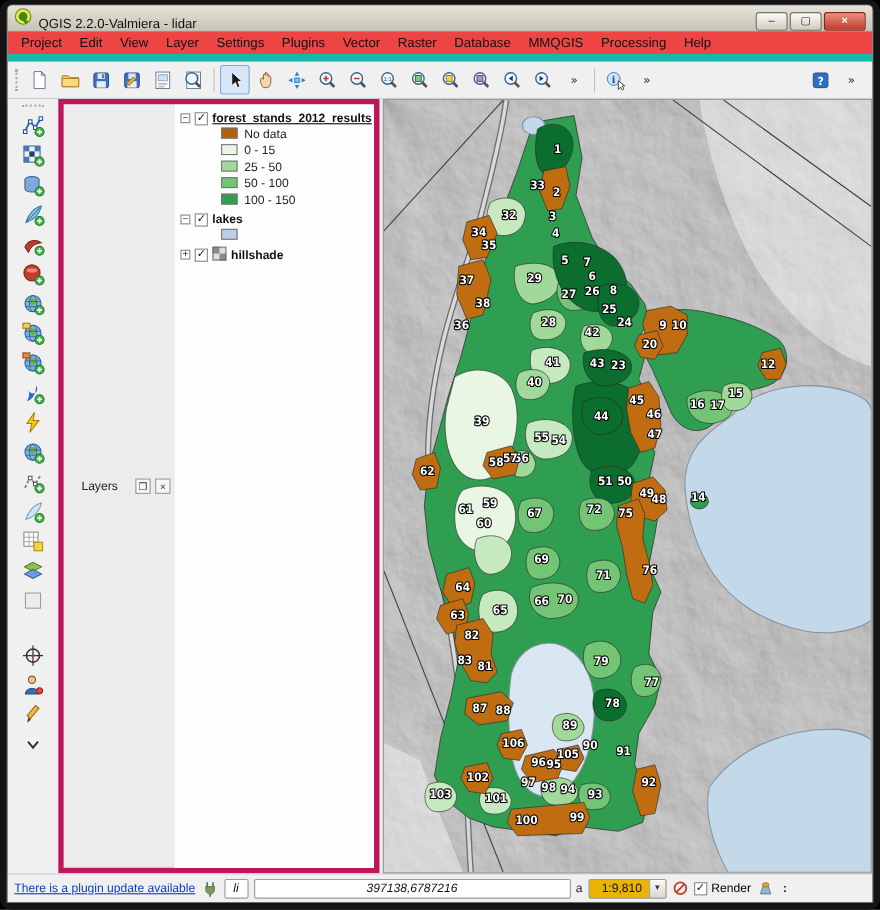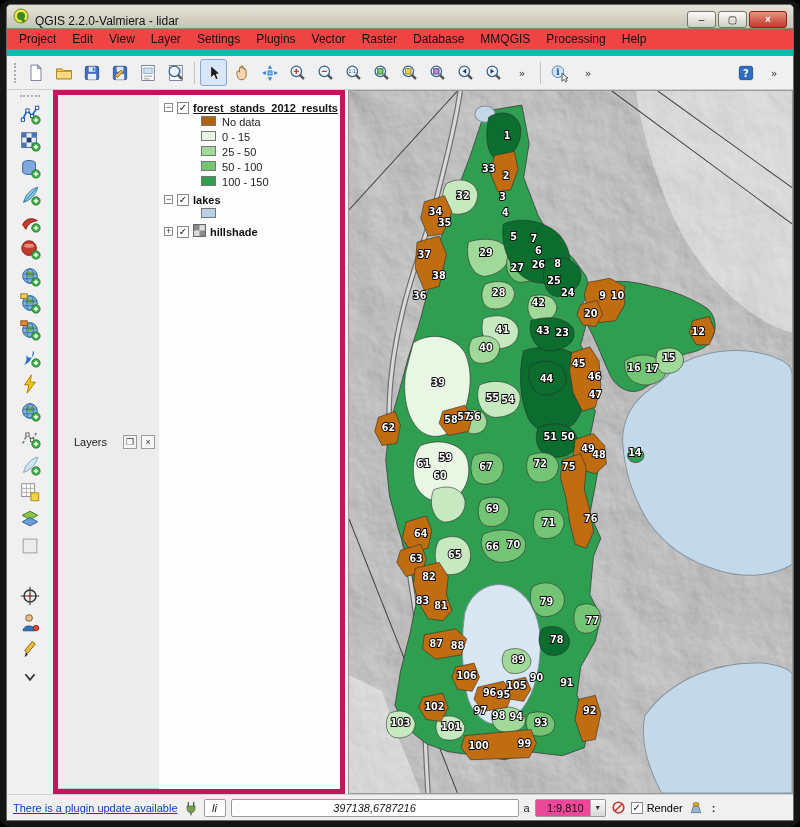--- a/index.html
+++ b/index.html
@@ -53,21 +53,21 @@
   .map-wrap { flex: 1; position: relative; border: 1px solid #9a9a9a; background: #cacaca; overflow: hidden; }
   .map-wrap svg { display: block; }
 
   
   .statusbar { flex: 0 0 26px; display: flex; align-items: center; gap: 5px; padding: 0 6px; background: #f0f0f0; border-top: 1px solid #cfcfcf; font-size: 11px; }
   .status-link { color: #0a40c2; white-space: nowrap; }
   .status-field { background: #fff; border: 1px solid #9a9a9a; border-radius: 2px; height: 18px; display: flex; align-items: center; justify-content: center; font-size: 11px; padding: 0 4px; color: #111; font-style: italic; }
   .small-field { width: 22px; }
   .coord { width: 288px; }
   .tiny-label { color: #222; }
-  .scale-combo { display: flex; align-items: center; background: #ec4899; border: 1px solid #9a9a9a; border-radius: 2px; height: 18px; overflow: hidden; }
+  .scale-combo { display: flex; align-items: center; background: #eab308; border: 1px solid #9a9a9a; border-radius: 2px; height: 18px; overflow: hidden; }
   .scale-value { padding: 0 6px; min-width: 54px; text-align: right; color: #111; }
   .combo-arrow { width: 15px; height: 18px; background: linear-gradient(#fdfdfd, #d5d5d5); border-left: 1px solid #aaa; font-size: 7px; display: flex; align-items: center; justify-content: center; color: #333; }
   .render-box { display: flex; align-items: center; gap: 4px; }
   .msg-btn { font-weight: bold; color: #222; padding: 0 3px; }
   .ibtn { display: flex; align-items: center; justify-content: center; }
 </style>
 </head>
 <body>
 
 <div class="frame">

